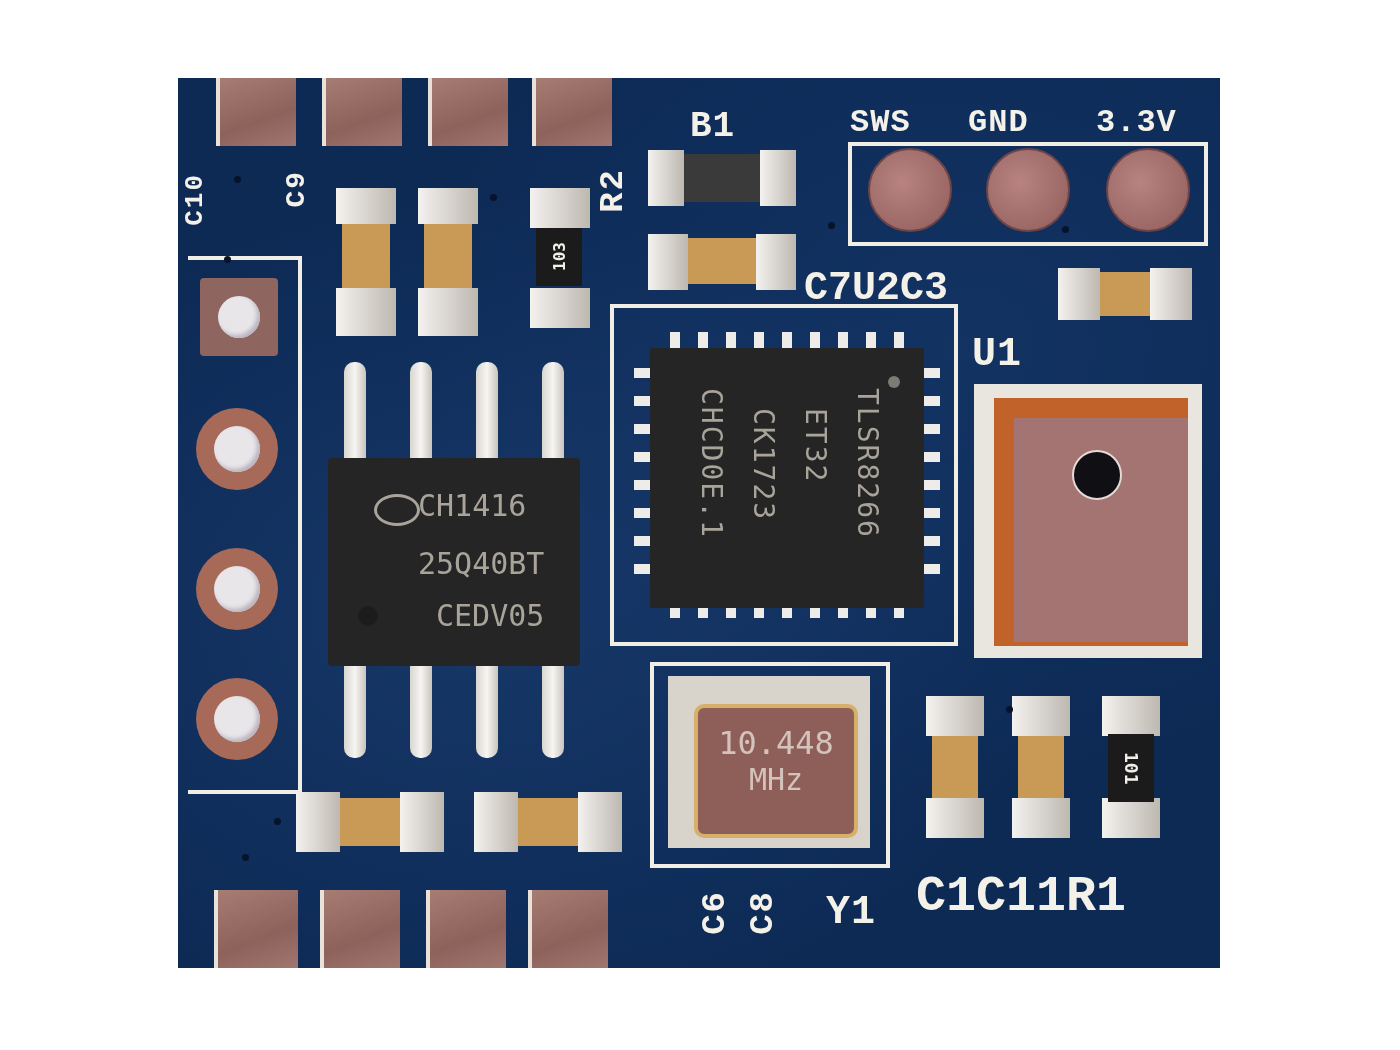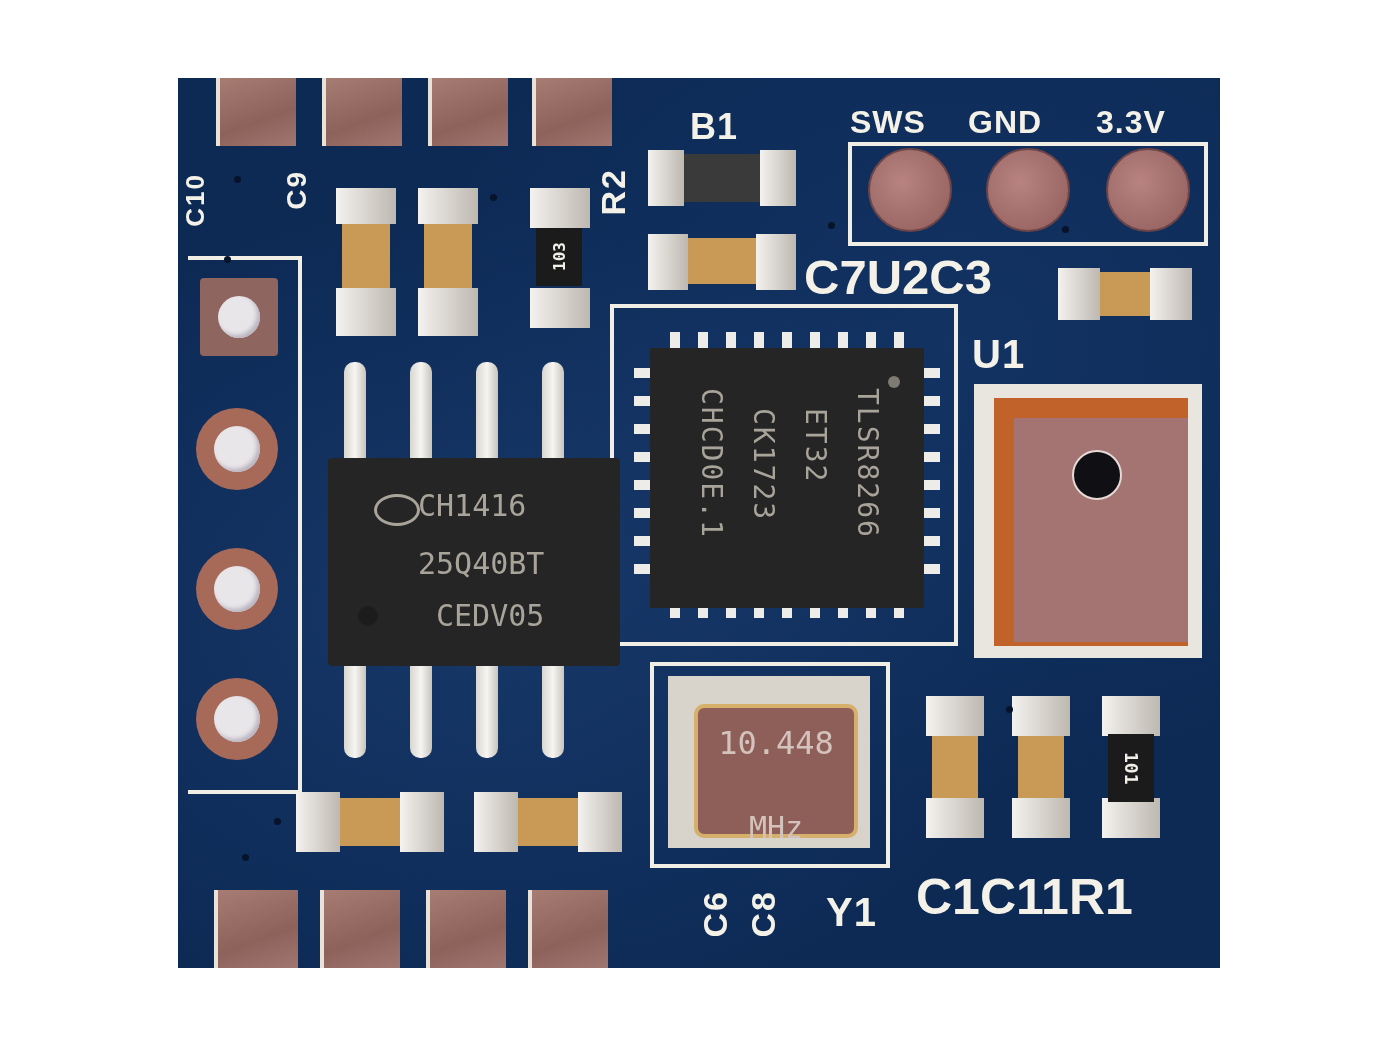--- a/index.html
+++ b/index.html
@@ -1,20 +1,20 @@
 <!DOCTYPE html>
 <html><head>
 <meta charset="utf-8">
 <style>
   html,body{margin:0;padding:0;background:#ffffff;}
   body{width:1400px;height:1050px;position:relative;overflow:hidden;font-family:"DejaVu Sans Mono","Liberation Mono",monospace;}
   .board{position:absolute;left:178px;top:78px;width:1042px;height:890px;background:#0d2a55;
     background-image:radial-gradient(ellipse at 30% 60%, rgba(40,80,140,.35) 0, rgba(13,42,85,0) 55%),
                      radial-gradient(ellipse at 75% 30%, rgba(30,70,130,.3) 0, rgba(13,42,85,0) 50%);}
-  .silk{position:absolute;color:#f4f1e8;font-family:Liberation Sans, sans-serif;font-weight:bold;letter-spacing:1px;}
+  .silk{position:absolute;color:#f4f1e8;font-family:Liberation Mono, monospace;font-weight:bold;letter-spacing:1px;}
   .silkbox{position:absolute;border:4px solid #f1eee6;}
   .pad-sq{position:absolute;background:#9a6f67;border-left:4px solid #e8e2d8;
     background-image:linear-gradient(160deg,#a77c73 0,#8d625b 60%,#a07670 100%);}
   .thru{position:absolute;border-radius:50%;background:#a86a58;}
   .thru .hole{position:absolute;border-radius:50%;background:#e9e6ea;box-shadow:inset -3px -3px 4px #b9b4bf;}
   .pad-round{position:absolute;border-radius:50%;background:radial-gradient(circle at 40% 40%,#b88380,#8f5d5b);border:2px solid #6d4447;}
   .smd{position:absolute;}
   .smd .end{position:absolute;background:linear-gradient(90deg,#f4f2ef,#bdb8b0);}
   .smd .body{position:absolute;background:#c89a55;}
   .res-body{position:absolute;background:#1b1b1b;color:#f2efe8;display:flex;align-items:center;justify-content:center;font-size:16px;font-weight:bold;}
@@ -87,21 +87,21 @@
   </div>
 
   <div class="silk" style="left:672px;top:26px;font-size:32px;">SWS</div>
   <div class="silk" style="left:790px;top:26px;font-size:32px;">GND</div>
   <div class="silk" style="left:918px;top:26px;font-size:32px;">3.3V</div>
   <div class="silkbox" style="left:670px;top:64px;width:352px;height:96px;"></div>
   <div class="pad-round" style="left:690px;top:70px;width:80px;height:80px;"></div>
   <div class="pad-round" style="left:808px;top:70px;width:80px;height:80px;"></div>
   <div class="pad-round" style="left:928px;top:70px;width:80px;height:80px;"></div>
 
-  <div class="silk" style="left:626px;top:171px;font-size:49px;letter-spacing:0;text-align:right;">C7U2C3</div>
+  <div class="silk" style="left:626px;top:188px;font-size:40px;letter-spacing:0;text-align:right;">C7U2C3</div>
 
   <div class="smd" style="left:880px;top:190px;width:134px;height:52px;">
     <div class="end" style="left:0;top:0;width:42px;height:52px;"></div>
     <div class="body" style="left:42px;top:4px;width:52px;height:44px;"></div>
     <div class="end" style="left:92px;top:0;width:42px;height:52px;"></div>
   </div>
 
   <div class="silk" style="left:794px;top:254px;font-size:40px;">U1</div>
 
   <div class="silkbox" style="left:432px;top:226px;width:340px;height:334px;"></div>
@@ -109,21 +109,21 @@
   <div class="pin" style="left:166px;top:284px;width:22px;height:96px;border-radius:10px 10px 0 0;"></div>
   <div class="pin" style="left:232px;top:284px;width:22px;height:96px;border-radius:10px 10px 0 0;"></div>
   <div class="pin" style="left:298px;top:284px;width:22px;height:96px;border-radius:10px 10px 0 0;"></div>
   <div class="pin" style="left:364px;top:284px;width:22px;height:96px;border-radius:10px 10px 0 0;"></div>
 
   <div class="pin" style="left:166px;top:584px;width:22px;height:96px;border-radius:0 0 10px 10px;"></div>
   <div class="pin" style="left:232px;top:584px;width:22px;height:96px;border-radius:0 0 10px 10px;"></div>
   <div class="pin" style="left:298px;top:584px;width:22px;height:96px;border-radius:0 0 10px 10px;"></div>
   <div class="pin" style="left:364px;top:584px;width:22px;height:96px;border-radius:0 0 10px 10px;"></div>
 
-  <div class="chip" style="left:150px;top:380px;width:292px;height:208px;border-radius:4px;">
+  <div class="chip" style="left:150px;top:380px;width:252px;height:208px;border-radius:4px;">
     <div style="position:absolute;left:46px;top:36px;width:40px;height:26px;border:3px solid #a9a49a;border-radius:50%;"></div>
     <div style="position:absolute;left:90px;top:30px;font-size:30px;">CH1416</div>
     <div style="position:absolute;left:90px;top:88px;font-size:30px;">25Q40BT</div>
     <div style="position:absolute;left:108px;top:140px;font-size:30px;">CEDV05</div>
     <div style="position:absolute;left:30px;top:148px;width:20px;height:20px;border-radius:50%;background:#1c1c1c;"></div>
   </div>
 
   <div style="position:absolute;left:492px;top:254px;width:240px;height:20px;
        background:repeating-linear-gradient(90deg,#eeece8 0 10px,transparent 10px 28px);"></div>
   <div style="position:absolute;left:492px;top:520px;width:240px;height:20px;
@@ -143,21 +143,21 @@
 
   <div class="silkbox" style="left:796px;top:306px;width:220px;height:266px;border-color:#e9e6df;background:#e9e6df;"></div>
   <div style="position:absolute;left:816px;top:320px;width:194px;height:248px;background:#c0622a;"></div>
   <div style="position:absolute;left:836px;top:340px;width:174px;height:224px;background:#a37472;"></div>
   <div style="position:absolute;left:894px;top:372px;width:46px;height:46px;border-radius:50%;background:#0f0f14;border:2px solid #e6d9d6;"></div>
 
   <div class="silkbox" style="left:472px;top:584px;width:232px;height:198px;"></div>
   <div style="position:absolute;left:490px;top:598px;width:202px;height:172px;background:#d8d4cc;"></div>
   <div style="position:absolute;left:516px;top:626px;width:156px;height:126px;background:#8e5f59;border:4px solid #d6b06a;border-radius:10px;color:#d4c3bc;text-align:center;">
     <div style="font-size:32px;margin-top:16px;">10.448</div>
-    <div style="font-size:30px;margin-top:48px;">MHz</div>
+    <div style="font-size:30px;">MHz</div>
   </div>
 
   <div class="smd" style="left:748px;top:618px;width:58px;height:142px;">
     <div class="end" style="left:0;top:0;width:58px;height:40px;"></div>
     <div class="body" style="left:6px;top:40px;width:46px;height:62px;"></div>
     <div class="end" style="left:0;top:102px;width:58px;height:40px;"></div>
   </div>
   <div class="smd" style="left:834px;top:618px;width:58px;height:142px;">
     <div class="end" style="left:0;top:0;width:58px;height:40px;"></div>
     <div class="body" style="left:6px;top:40px;width:46px;height:62px;"></div>

